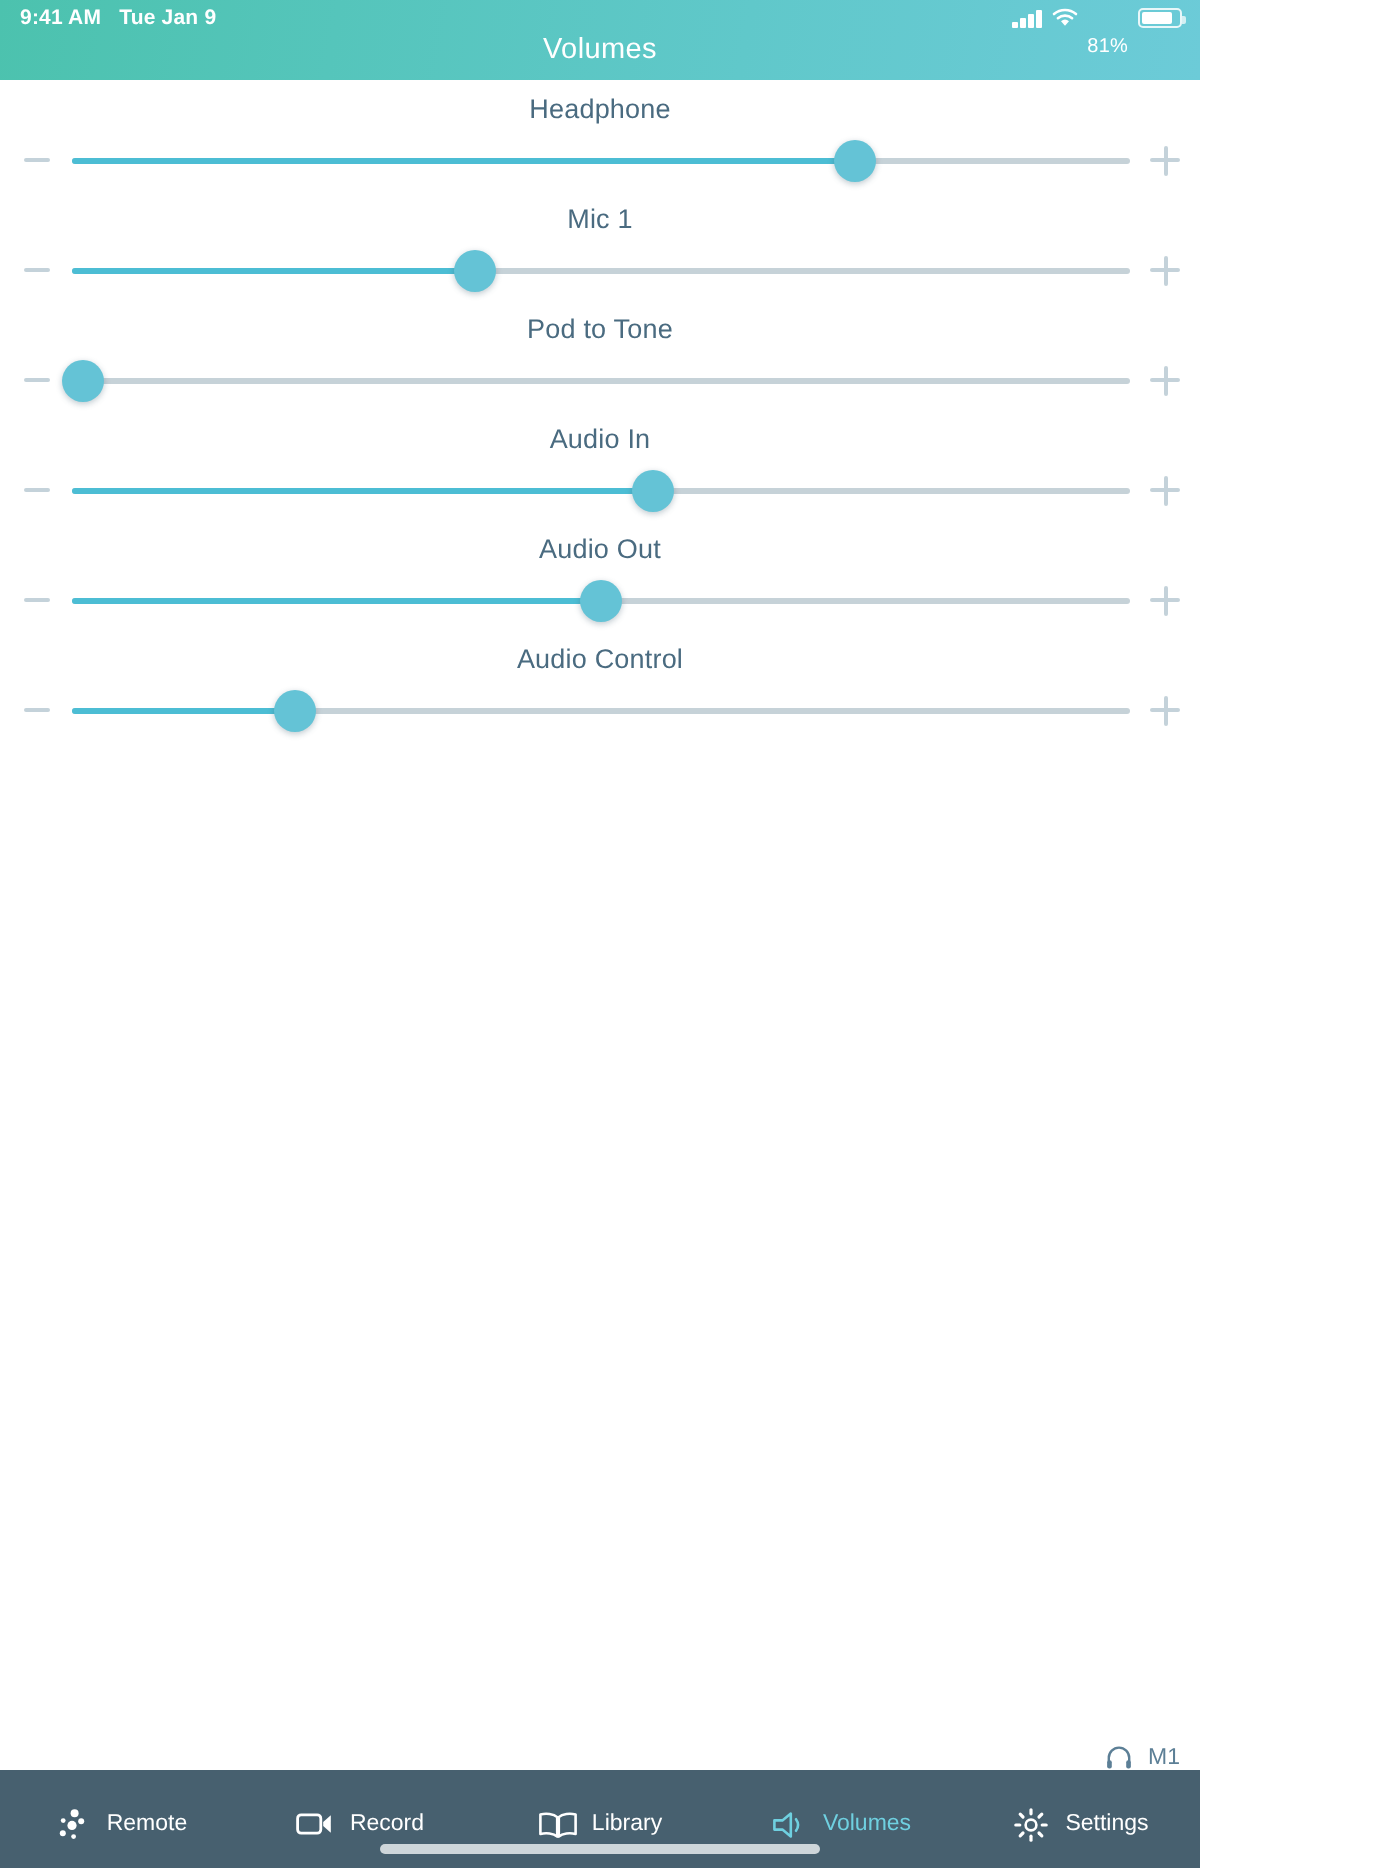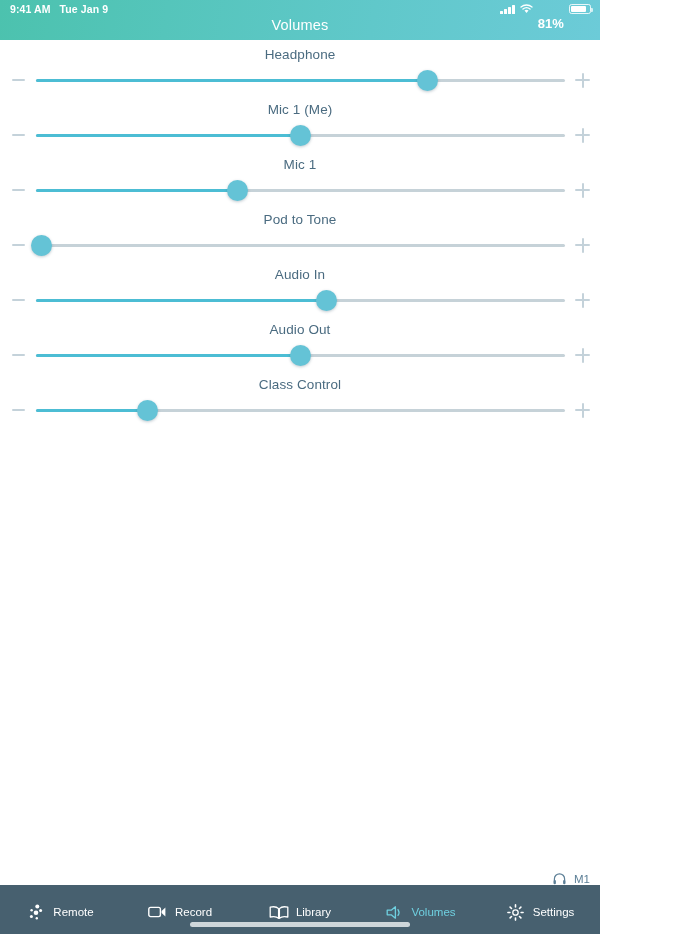--- a/index.html
+++ b/index.html
@@ -45,21 +45,21 @@
     align-items: center;
     gap: 5px;
   }
   .signal-bars { display: flex; align-items: flex-end; gap: 1.5px; height: 9px; }
   .signal-bars i { display: block; width: 2.5px; background: #ffffff; border-radius: 0.5px; }
   .signal-bars i:nth-child(1) { height: 3px; }
   .signal-bars i:nth-child(2) { height: 5px; }
   .signal-bars i:nth-child(3) { height: 7px; }
   .signal-bars i:nth-child(4) { height: 9px; }
   .wifi-icon { display: block; }
-  .sb-battpct { font-weight: bold; font-size: 13px; margin-top: 28px; }
+  .sb-battpct { font-weight: normal; font-size: 10px; margin-top: 28px; }
   .batt {
     width: 22px; height: 10px;
     border: 1.2px solid rgba(255,255,255,.85);
     border-radius: 2.5px;
     position: relative;
     padding: 1px;
   }
   .batt::after {
     content: "";
     position: absolute;
@@ -264,101 +264,85 @@
               <div class="track"></div>
               <div class="track-fill" style="width:74%"></div>
               <div class="thumb" style="left:74%"></div>
             </div>
             <div class="adj-btn plus">
               <span class="plus-glyph"></span>
             </div>
           </div>
         </div>
         <div class="slider-row">
-          <div class="slider-label">Mic 1 (Me)</div>
+          <div class="slider-label">Mic 1</div>
+          <div class="slider-track-area">
+            <div class="adj-btn minus">
+              <span class="minus-glyph"></span>
+            </div>
+            <div class="track-wrap">
+              <div class="track"></div>
+              <div class="track-fill" style="width:38%"></div>
+              <div class="thumb" style="left:38%"></div>
+            </div>
+            <div class="adj-btn plus">
+              <span class="plus-glyph"></span>
+            </div>
+          </div>
+        </div>
+        <div class="slider-row">
+          <div class="slider-label">Pod to Tone</div>
+          <div class="slider-track-area">
+            <div class="adj-btn minus">
+              <span class="minus-glyph"></span>
+            </div>
+            <div class="track-wrap">
+              <div class="track"></div>
+              <div class="track-fill" style="width:1%"></div>
+              <div class="thumb" style="left:1%"></div>
+            </div>
+            <div class="adj-btn plus">
+              <span class="plus-glyph"></span>
+            </div>
+          </div>
+        </div>
+        <div class="slider-row">
+          <div class="slider-label">Audio In</div>
+          <div class="slider-track-area">
+            <div class="adj-btn minus">
+              <span class="minus-glyph"></span>
+            </div>
+            <div class="track-wrap">
+              <div class="track"></div>
+              <div class="track-fill" style="width:55.00000000000001%"></div>
+              <div class="thumb" style="left:55.00000000000001%"></div>
+            </div>
+            <div class="adj-btn plus">
+              <span class="plus-glyph"></span>
+            </div>
+          </div>
+        </div>
+        <div class="slider-row">
+          <div class="slider-label">Audio Out</div>
           <div class="slider-track-area">
             <div class="adj-btn minus">
               <span class="minus-glyph"></span>
             </div>
             <div class="track-wrap">
               <div class="track"></div>
               <div class="track-fill" style="width:50%"></div>
               <div class="thumb" style="left:50%"></div>
             </div>
             <div class="adj-btn plus">
               <span class="plus-glyph"></span>
             </div>
           </div>
         </div>
         <div class="slider-row">
-          <div class="slider-label">Mic 1</div>
-          <div class="slider-track-area">
-            <div class="adj-btn minus">
-              <span class="minus-glyph"></span>
-            </div>
-            <div class="track-wrap">
-              <div class="track"></div>
-              <div class="track-fill" style="width:38%"></div>
-              <div class="thumb" style="left:38%"></div>
-            </div>
-            <div class="adj-btn plus">
-              <span class="plus-glyph"></span>
-            </div>
-          </div>
-        </div>
-        <div class="slider-row">
-          <div class="slider-label">Pod to Tone</div>
-          <div class="slider-track-area">
-            <div class="adj-btn minus">
-              <span class="minus-glyph"></span>
-            </div>
-            <div class="track-wrap">
-              <div class="track"></div>
-              <div class="track-fill" style="width:1%"></div>
-              <div class="thumb" style="left:1%"></div>
-            </div>
-            <div class="adj-btn plus">
-              <span class="plus-glyph"></span>
-            </div>
-          </div>
-        </div>
-        <div class="slider-row">
-          <div class="slider-label">Audio In</div>
-          <div class="slider-track-area">
-            <div class="adj-btn minus">
-              <span class="minus-glyph"></span>
-            </div>
-            <div class="track-wrap">
-              <div class="track"></div>
-              <div class="track-fill" style="width:55.00000000000001%"></div>
-              <div class="thumb" style="left:55.00000000000001%"></div>
-            </div>
-            <div class="adj-btn plus">
-              <span class="plus-glyph"></span>
-            </div>
-          </div>
-        </div>
-        <div class="slider-row">
-          <div class="slider-label">Audio Out</div>
-          <div class="slider-track-area">
-            <div class="adj-btn minus">
-              <span class="minus-glyph"></span>
-            </div>
-            <div class="track-wrap">
-              <div class="track"></div>
-              <div class="track-fill" style="width:50%"></div>
-              <div class="thumb" style="left:50%"></div>
-            </div>
-            <div class="adj-btn plus">
-              <span class="plus-glyph"></span>
-            </div>
-          </div>
-        </div>
-        <div class="slider-row">
-          <div class="slider-label">Class Control</div>
+          <div class="slider-label">Audio Control</div>
           <div class="slider-track-area">
             <div class="adj-btn minus">
               <span class="minus-glyph"></span>
             </div>
             <div class="track-wrap">
               <div class="track"></div>
               <div class="track-fill" style="width:21%"></div>
               <div class="thumb" style="left:21%"></div>
             </div>
             <div class="adj-btn plus">

